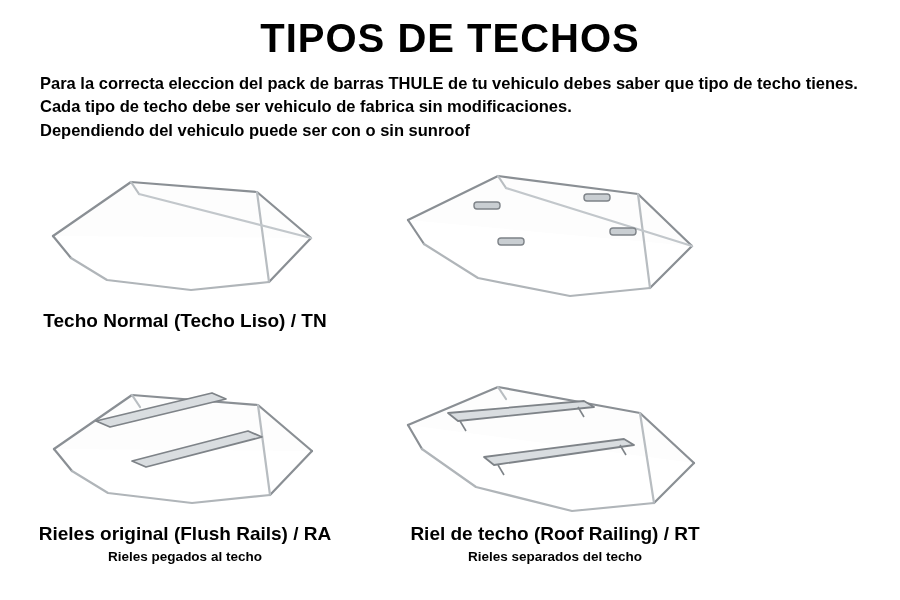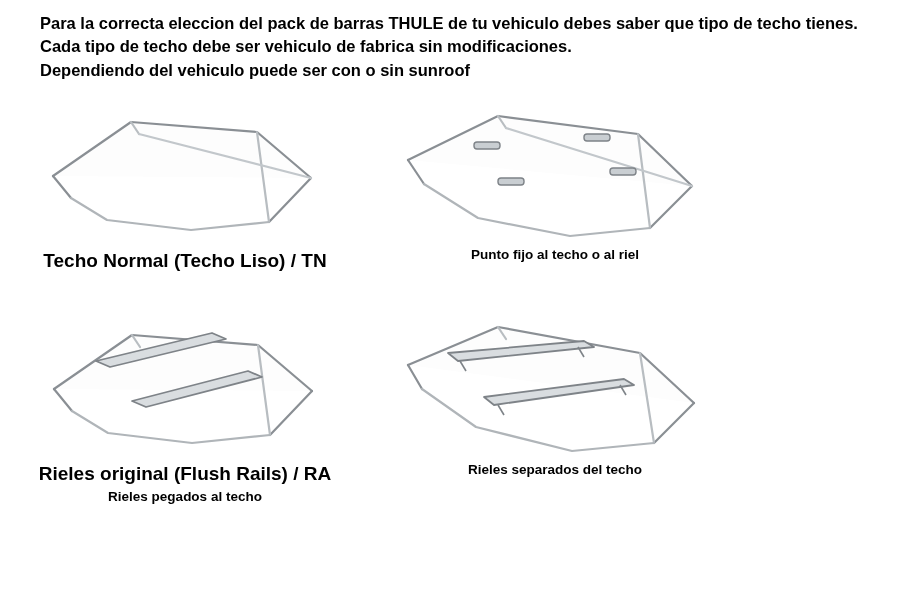--- a/index.html
+++ b/index.html
@@ -87,20 +87,21 @@
   .cell-ra .art { margin-left: -6px; }
   .cell-rt .art { margin-left: 6px; }
   .cell-tn .caption { margin-top: 6px; }
   .cell-pf .caption { margin-top: 6px; }
 </style>
 </head>
 <body>
 
 <div class="page">
 
+  <h1 class="title">TIPOS DE TECHOS</h1>
 
   <div class="subtitle">
     <div>Para la correcta eleccion del pack de barras THULE de tu vehiculo debes saber que tipo de techo tienes.</div>
     <div>Cada tipo de techo debe ser vehiculo de fabrica sin modificaciones.</div>
     <div>Dependiendo del vehiculo puede ser con o sin sunroof</div>
   </div>
 
   <div class="grid">
 
     <div class="cell cell-tn">
@@ -139,21 +140,20 @@
           </g>
 
           <g fill="#c9ced2" stroke="#7e8388" stroke-width="1.4">
             <rect x="86" y="48" width="26" height="7" rx="3"></rect>
             <rect x="196" y="40" width="26" height="7" rx="3"></rect>
             <rect x="110" y="84" width="26" height="7" rx="3"></rect>
             <rect x="222" y="74" width="26" height="7" rx="3"></rect>
           </g>
         </svg>
       </div>
-      <div class="subcaption">Punto fijo al techo o al riel</div>
     </div>
 
     <div class="cell cell-ra">
       <div class="art">
         <svg viewBox="0 0 340 150" xmlns="http://www.w3.org/2000/svg">
           <g fill="none" stroke="#8a8f94" stroke-width="2.2" stroke-linejoin="round" stroke-linecap="round">
             <path d="M42 80 L120 26 L246 36 L300 82" fill="#fdfdfd"></path>
             <path d="M300 82 L258 126"></path>
             <path d="M246 36 L258 126" stroke="#b8bdc1"></path>
             <path d="M42 80 L60 102"></path>
@@ -188,17 +188,18 @@
             <path d="M96 88 L236 70 L246 76 L106 96 Z"></path>
           </g>
           <g stroke="#7e8388" stroke-width="1.6" fill="none">
             <path d="M72 52 L78 62"></path>
             <path d="M190 38 L196 48"></path>
             <path d="M110 96 L116 106"></path>
             <path d="M232 76 L238 86"></path>
           </g>
         </svg>
       </div>
+      <div class="caption">Riel de techo (Roof Railing) / RT</div>
       <div class="subcaption">Rieles separados del techo</div>
     </div>
 
   </div>
 </div>
 
 </body></html>

